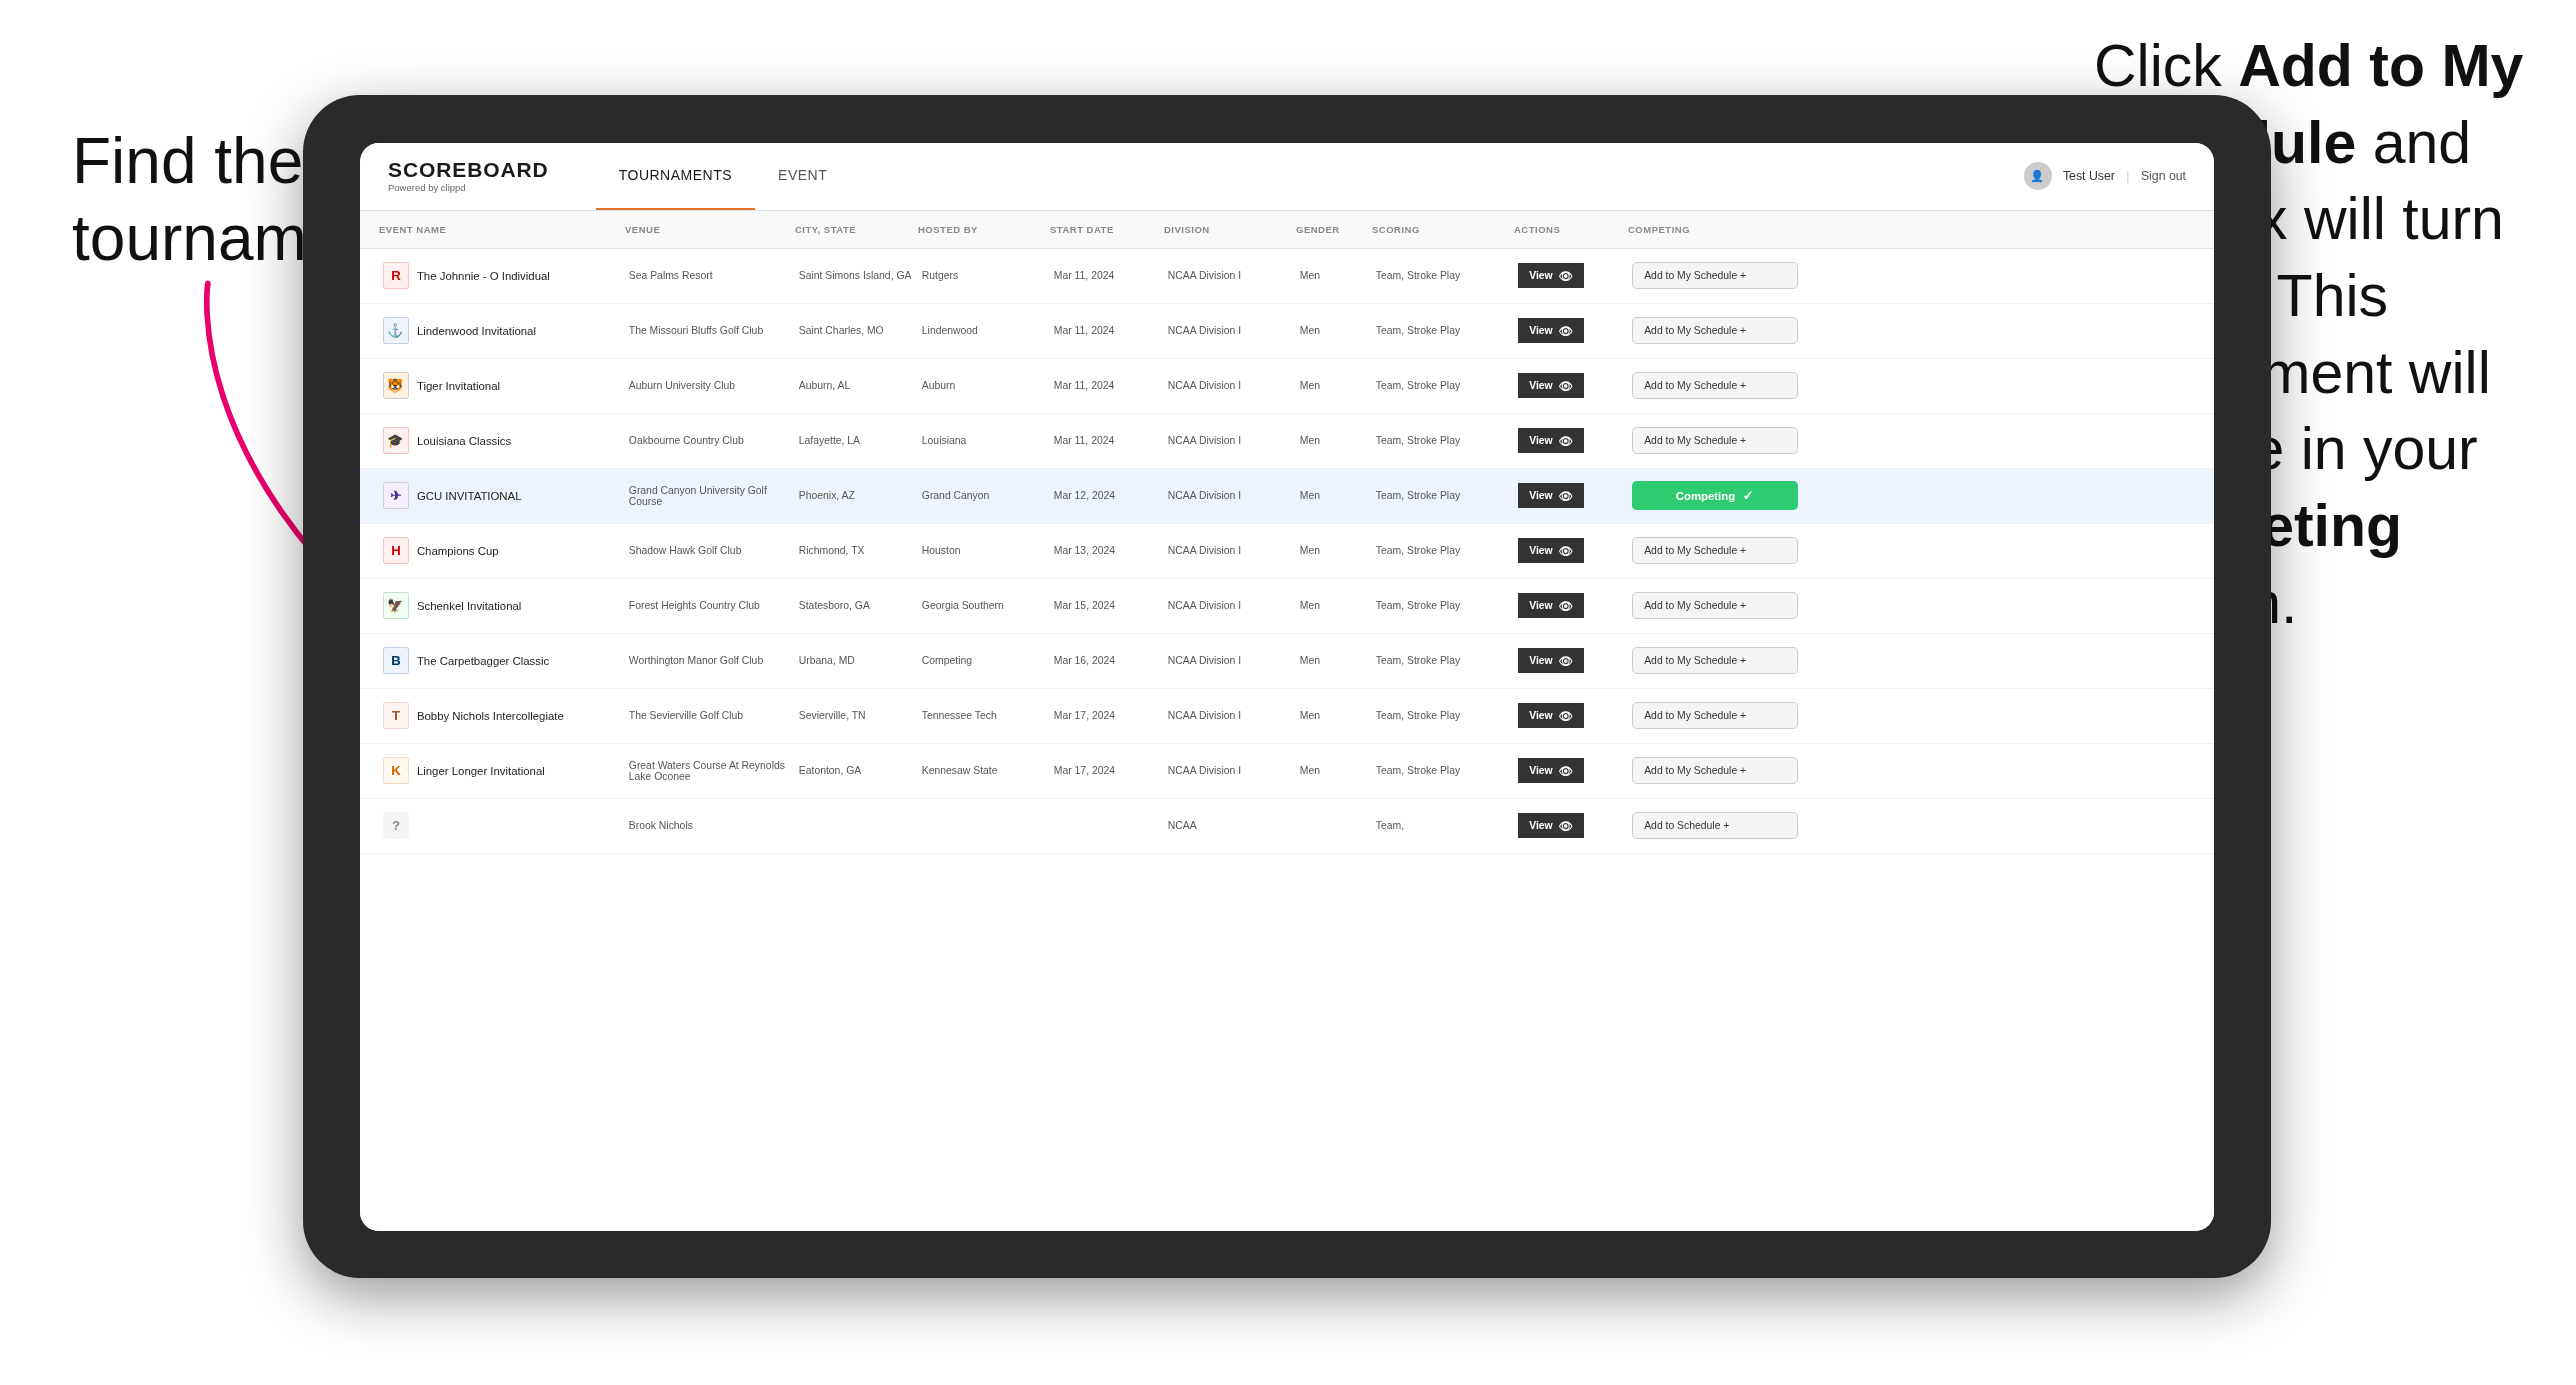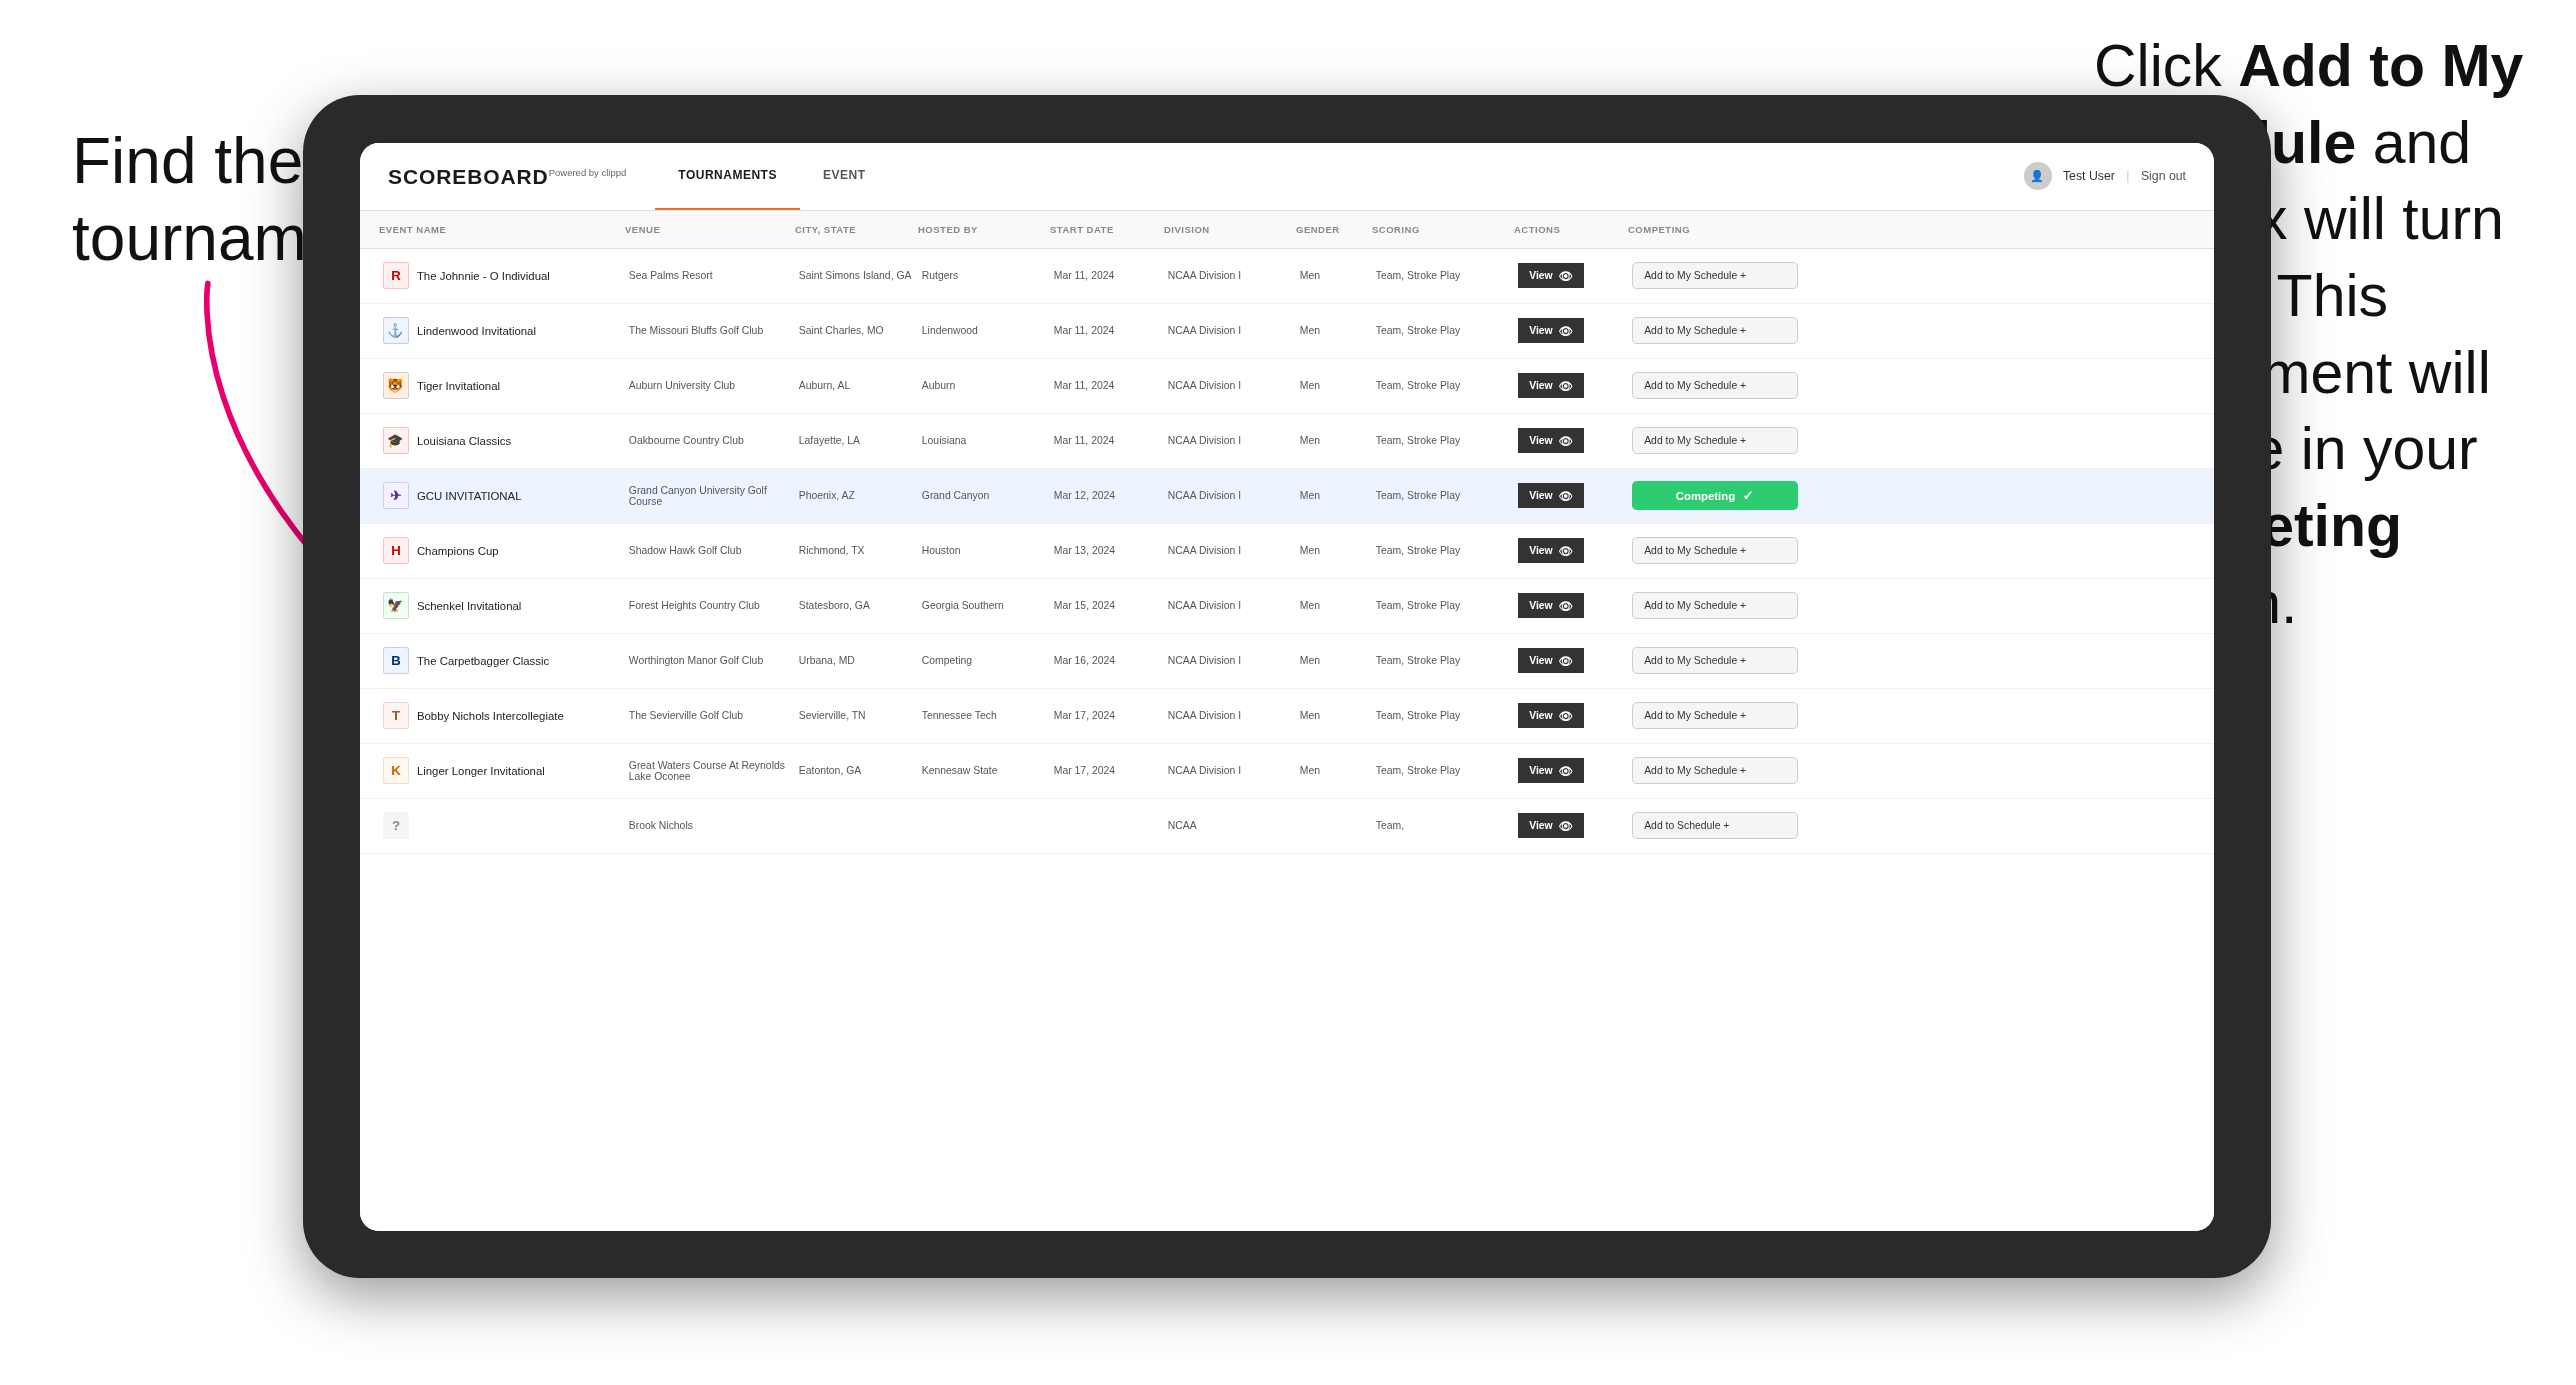--- a/index.html
+++ b/index.html
@@ -71,21 +71,22 @@
       height: 68px;
       display: flex;
       align-items: center;
       padding: 0 28px;
       border-bottom: 0.9px solid #e0e0e0;
       flex-shrink: 0;
     }
 
     .logo-area {
       display: flex;
-      margin-right: 29px;
+      flex-direction: column;
+      margin-right: 47px;
     }
 
     .logo-text {
       font-size: 21px;
       font-weight: 900;
       color: #1a1a1a;
       letter-spacing: 0.9px;
       line-height: 1;
     }
 
@@ -100,22 +101,22 @@
       gap: 0;
       align-items: flex-end;
       height: 100%;
     }
 
     .nav-tab {
       padding: 0 23px;
       height: 68px;
       display: flex;
       align-items: center;
-      font-size: 12px;
-      font-weight: 700;
+      font-size: 14px;
+      font-weight: 400;
       color: #555;
       cursor: pointer;
       border-bottom: 2.8px solid transparent;
       letter-spacing: 0.5px;
     }
 
     .nav-tab.active {
       color: #1a1a1a;
       border-bottom: 2.8px solid #e8702a;
     }

